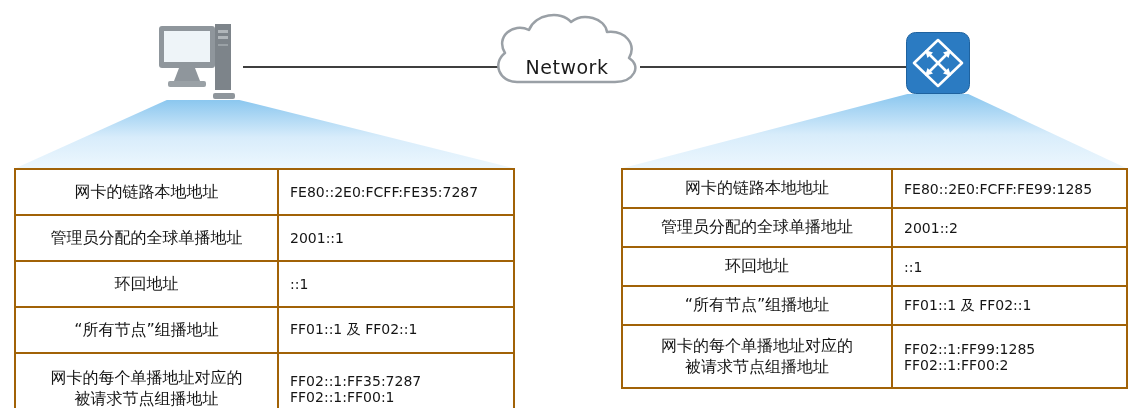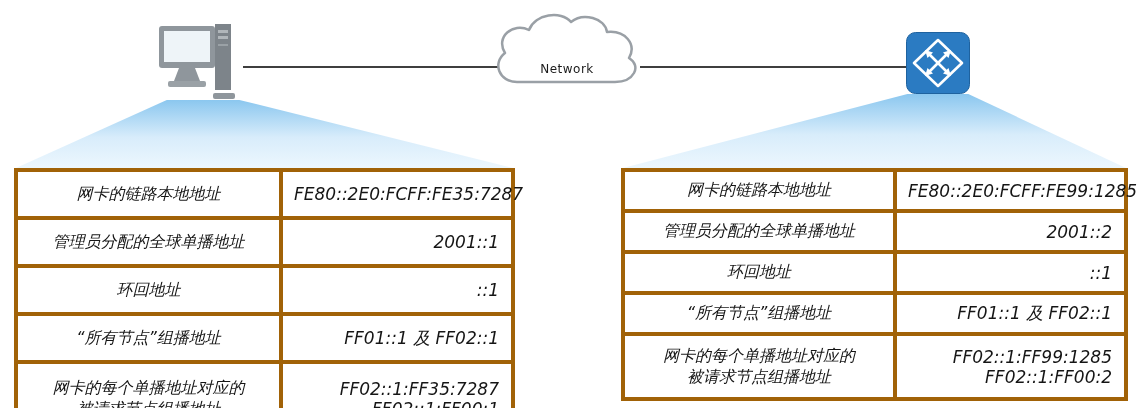--- a/index.html
+++ b/index.html
@@ -10,43 +10,43 @@
 
   
   .link-line { position:absolute; top:66px; height:2px; background:#3f3f3f; }
   .line-left  { left:243px; width:255px; }
   .line-right { left:640px; width:268px; }
 
   
   .cloud { position:absolute; left:487px; top:10px; width:160px; height:92px; }
   .cloud svg { position:absolute; left:0; top:0; }
   .cloud-label {
-    position:absolute; left:0; right:0; top:52px; text-align:center;
-    font-size:12px; color:#1b1b1b; letter-spacing:0.5px;
+    position:absolute; left:0; right:0; top:46px; text-align:center;
+    font-size:19px; color:#1b1b1b; letter-spacing:0.5px;
   }
 
   
   .computer { position:absolute; left:155px; top:20px; width:92px; height:84px; }
   .router   { position:absolute; left:906px; top:32px; width:64px; height:62px; }
 
   
   .beam { position:absolute; background:linear-gradient(180deg, rgba(110,185,235,0.80) 0%, rgba(190,224,248,0.60) 55%, rgba(214,237,252,0.45) 100%); }
   .beam-left  { left:14px;  top:100px; width:501px; height:68px;
                 clip-path:polygon(30.5% 0, 45% 0, 99.6% 100%, 0.4% 100%); }
   .beam-right { left:621px; top:94px;  width:507px; height:74px;
                 clip-path:polygon(56.5% 0, 68.5% 0, 99.6% 100%, 0.4% 100%); }
 
   
   .addr-table {
     position:absolute; border-collapse:collapse; table-layout:fixed;
     background:#ffffff; border:2px solid #a9cbe8;
   }
-  .addr-table td { border:4px solid #a16207; vertical-align:middle; white-space:pre-line;font-style:italic; }
+  .addr-table td { border:2px solid #a16207; vertical-align:middle; white-space:pre-line; }
   td.lbl { text-align:center; font-size:16px; color:#151515; padding:2px 6px; }
-  td.val { text-align:right;  font-size:17px; color:#151515; padding:2px 12px 2px 11px; }
+  td.val { text-align:left;  font-size:14px; color:#151515; padding:2px 12px 2px 11px; }
 
   .left-t  { left:14px;  top:168px; width:501px; }
   .right-t { left:621px; top:168px; width:507px; }
   .left-t  td.lbl { width:249px; }
   .right-t td.lbl { width:256px; }
 
   .left-t  tr       td { height:40px; }
   .left-t  tr.tall  td { height:66px; }
   .right-t tr       td { height:33px; }
   .right-t tr.tall  td { height:57px; }

